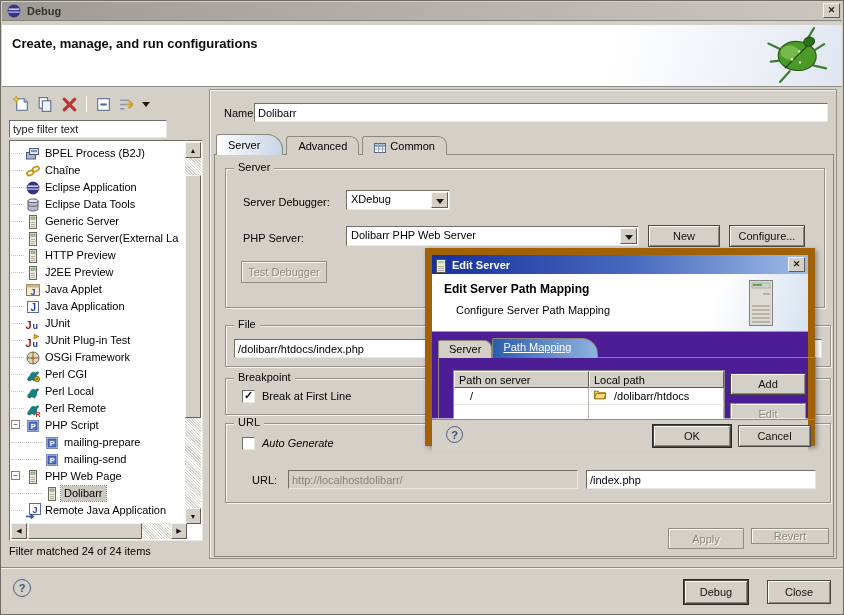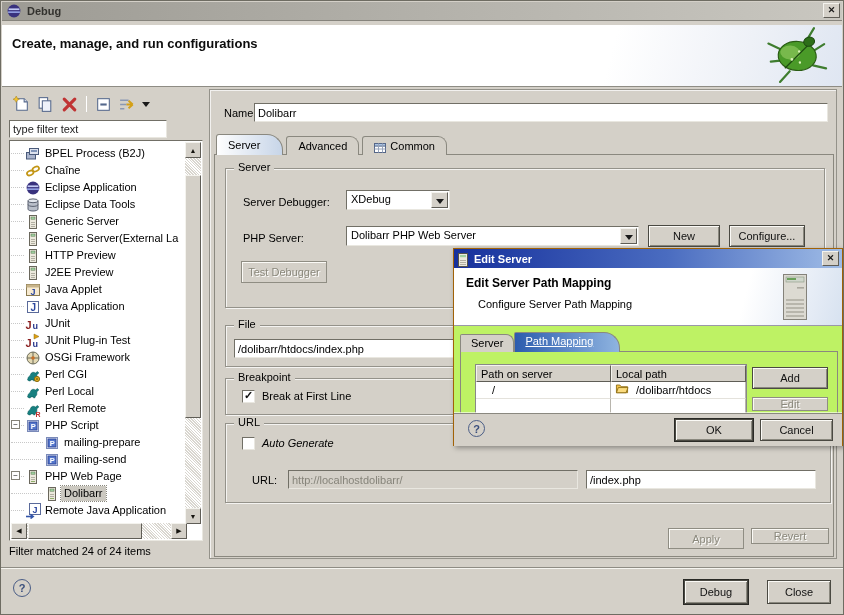--- a/index.html
+++ b/index.html
@@ -80,22 +80,22 @@
   .rpanel { position:absolute; left:208px; top:88px; width:628px; height:470px;
     border:1px solid #94928a; box-shadow:inset 1px 1px 0 rgba(255,255,255,.7); }
   .tabs { position:absolute; left:6px; top:44px; height:21px; display:flex; align-items:flex-end; }
   .mtab { height:19px; line-height:18px; padding:0 11px; background:#d4d0c8;
     border:1px solid #8a887f; border-bottom:none; border-radius:3px 9px 0 0; margin-right:3px;
     display:flex; align-items:center; gap:4px; position:relative; z-index:1; }
   .mtab.active { height:21px; background:linear-gradient(to right,#fefefe,#c7d5e8);
     border-radius:3px 16px 0 0; z-index:3; padding-right:22px; }
   .contentbox { position:absolute; left:4px; top:64px; width:620px; height:403px; border:1px solid #8a887f; }
   
-  .dialog { position:absolute; left:452px; top:247px; width:390px; height:198px; z-index:10;
-    background:#bef264; border:1px solid #a16207;
+  .dialog { position:absolute; left:424px; top:247px; width:390px; height:198px; z-index:10;
+    background:#4c1d95; border:7px solid #a16207;
     box-shadow:2px 2px 5px rgba(0,0,0,.35); }
   .dtitle { position:absolute; left:0; top:0; right:0; height:19px;
     background:linear-gradient(to right,#16309c 0%,#4a6cc0 55%,#9fbce6 100%);
     display:flex; align-items:center; padding:0 3px; }
   .dtitle .dtext { color:#fff; font-weight:bold; margin-left:5px; }
   .dhead { position:absolute; left:0; top:19px; right:0; height:58px;
     background:linear-gradient(105deg,#ffffff 74%,#e4ebf5 92%,#d7e2f0 100%);
     border-bottom:1px solid #9a98a8; }
   .dhead .h1 { position:absolute; left:12px; top:8px; font-size:12px; font-weight:bold; }
   .dhead .h2 { position:absolute; left:24px; top:30px; }
@@ -589,21 +589,21 @@
                 <span>/dolibarr/htdocs</span>
               </div>
             </div>
           </div>
         <div class="maprow">
             <div class="mapcell"></div>
             <div class="mapcell"></div>
           </div>
       </div>
       <div class="btn" style="left:291px; top:15px; width:76px; height:22px;">Add</div>
-      <div class="btn disabled" style="left:291px; top:45px; width:76px; height:14px;">Edit</div>
+      <div class="btn disabled" style="left:291px; top:45px; width:76px; height:22px;">Edit</div>
     </div>
 
     <div class="dfoot">
       <div class="helpcircle" style="left:14px; top:6px; width:17px; height:17px;"></div>
       <div class="btn default" style="left:221px; top:5px; width:78px; height:22px;">OK</div>
       <div class="btn" style="left:306px; top:5px; width:73px; height:22px;">Cancel</div>
     </div>
   </div>
 
 </div>

